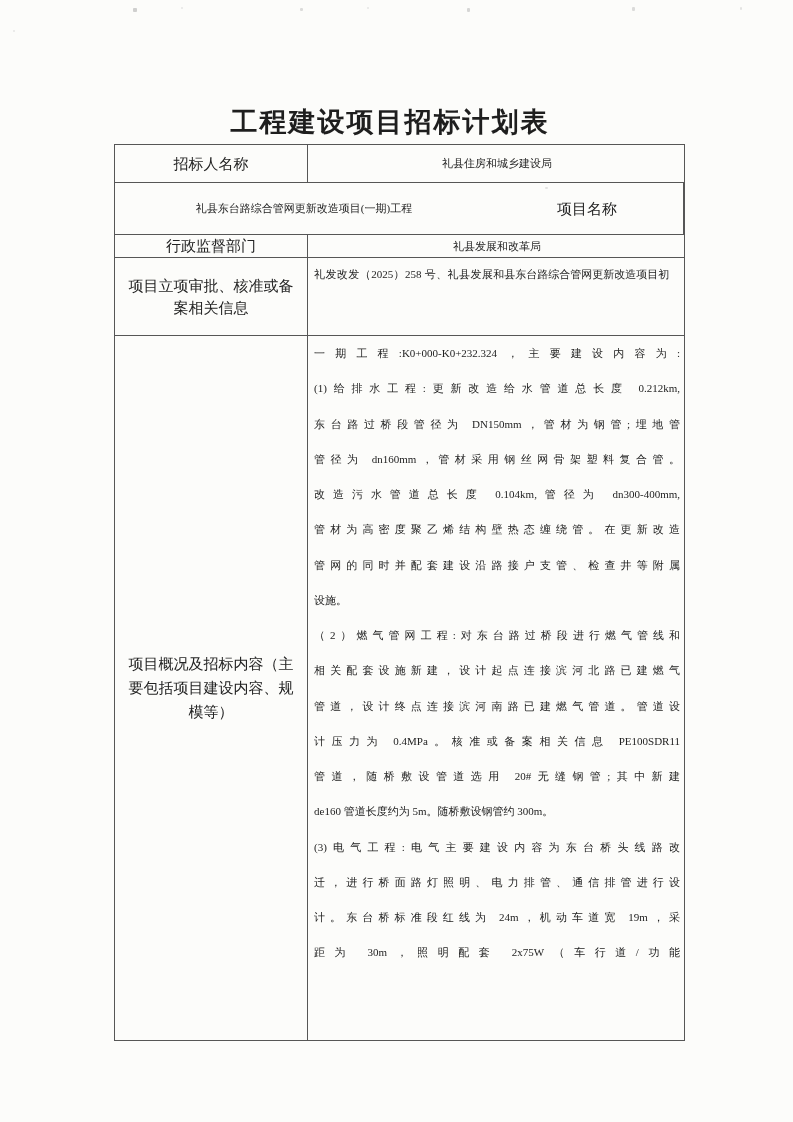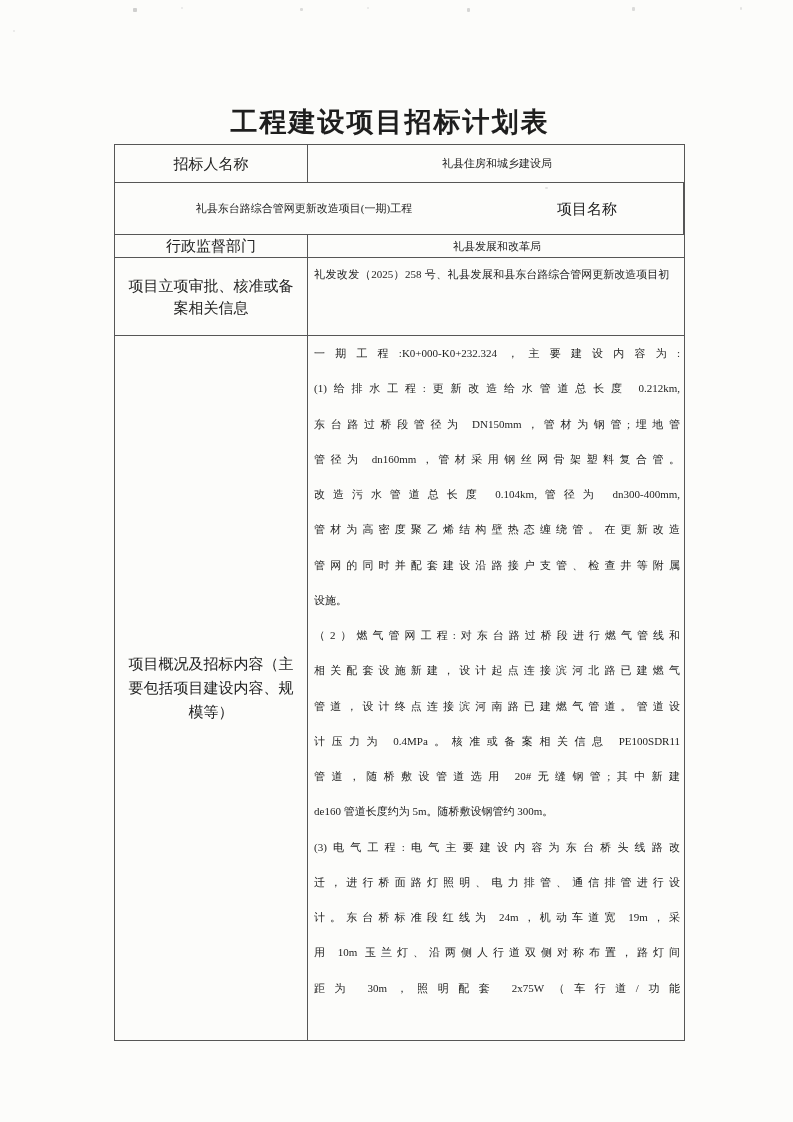--- a/index.html
+++ b/index.html
@@ -146,19 +146,18 @@
           <div class="tline no-stretch">设施。</div>
           <div class="tline">（2）燃气管网工程:对东台路过桥段进行燃气管线和</div>
           <div class="tline">相关配套设施新建，设计起点连接滨河北路已建燃气</div>
           <div class="tline">管道，设计终点连接滨河南路已建燃气管道。管道设</div>
           <div class="tline">计压力为 0.4MPa。核准或备案相关信息 PE100SDR11</div>
           <div class="tline">管道，随桥敷设管道选用 20#无缝钢管;其中新建</div>
           <div class="tline no-stretch">de160 管道长度约为 5m。随桥敷设钢管约 300m。</div>
           <div class="tline">(3)电气工程:电气主要建设内容为东台桥头线路改</div>
           <div class="tline">迁，进行桥面路灯照明、电力排管、通信排管进行设</div>
           <div class="tline">计。东台桥标准段红线为 24m，机动车道宽 19m，采</div>
-          <div class="tline">用 10m 玉兰灯、沿两侧人行道双侧对称布置，路灯间</div>
           <div class="tline">距为 30m，照明配套 2x75W（车行道/功能</div>
         </div>
     </div>
 
   </div>
 </div>
 
 </body></html>

